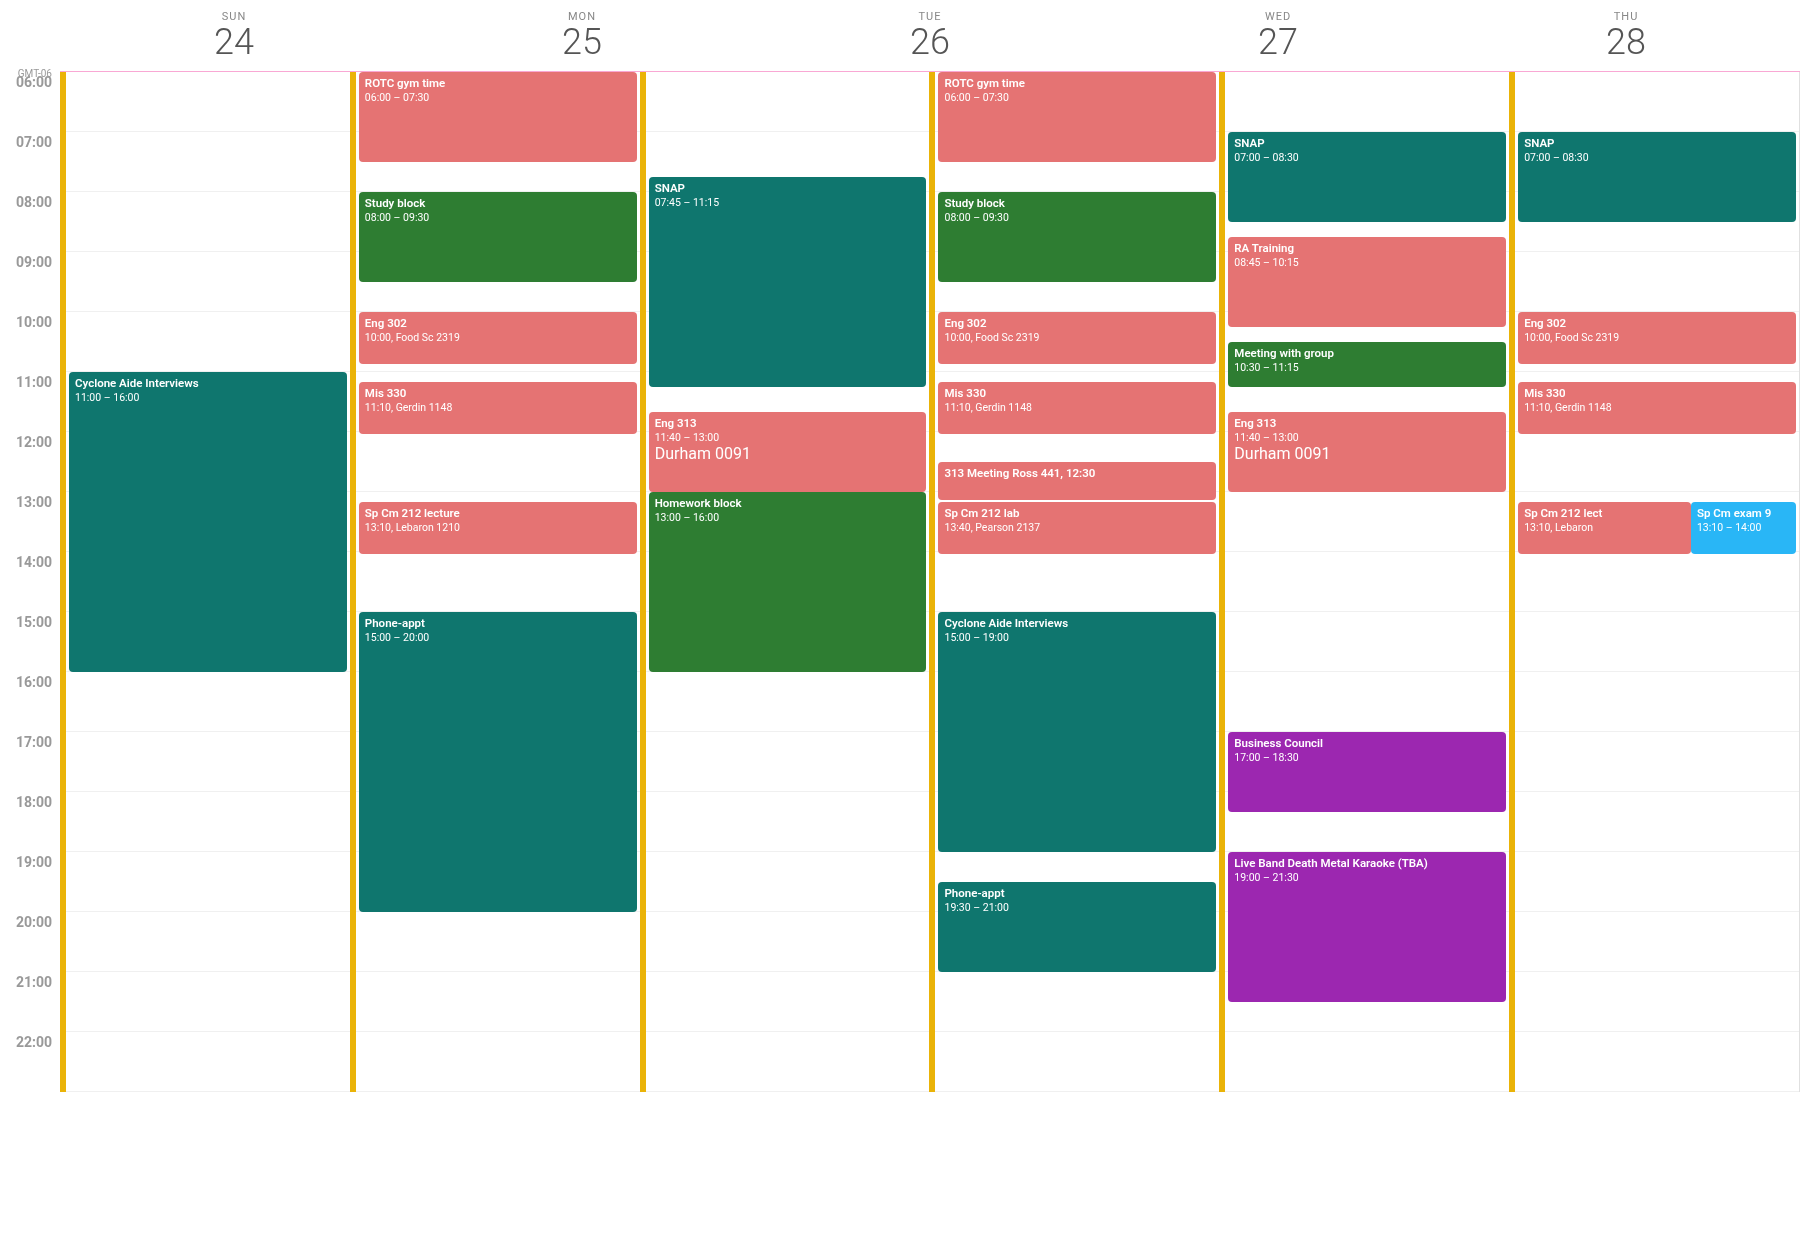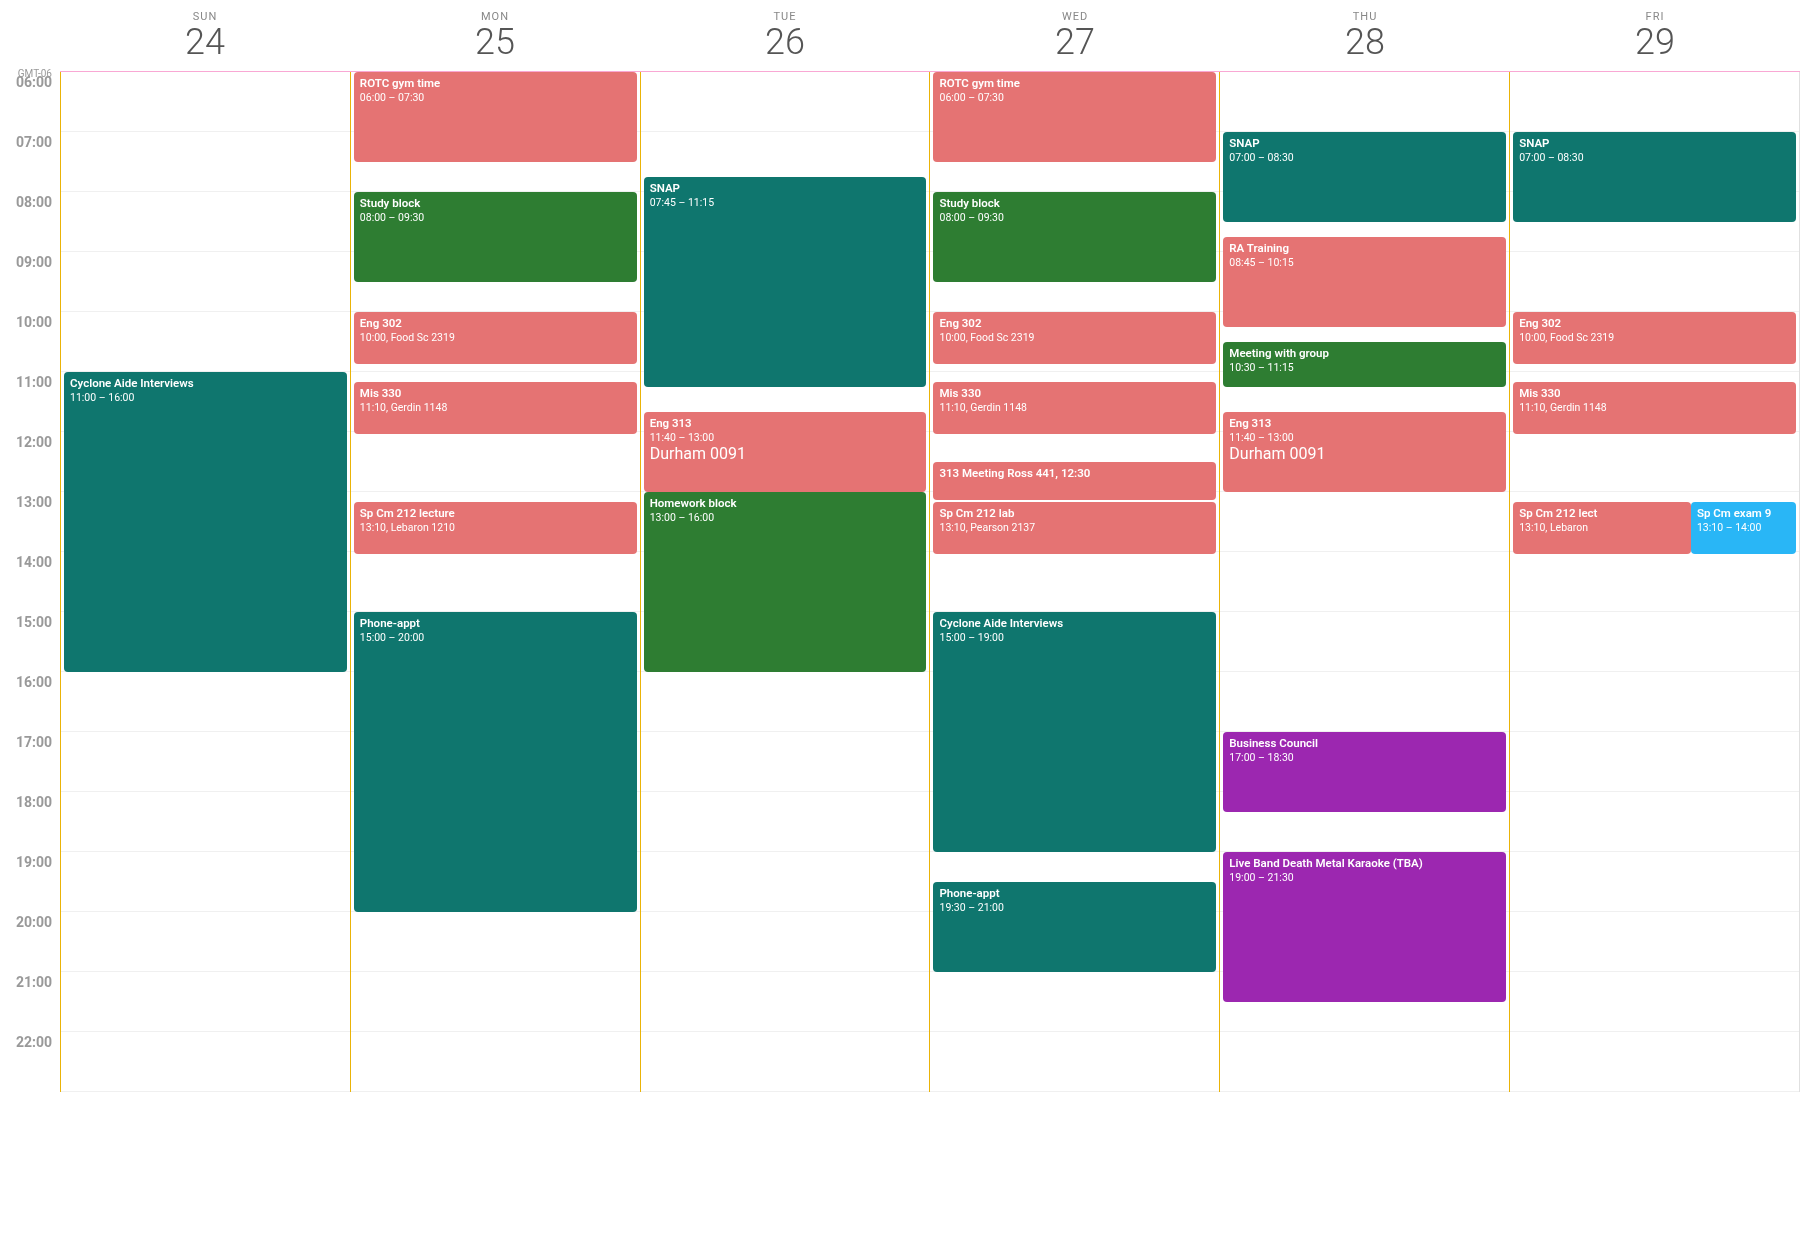--- a/index.html
+++ b/index.html
@@ -62,21 +62,21 @@
       justify-content: flex-end;
       padding-right: 8px;
       padding-top: 2px;
       font-size: 14px;
       color: #999;
       font-weight: bold;
     }
 
     .day-column {
       flex: 1;
-      border-left: 1px solid #eab308;
+      border-left: 6px solid #eab308;
       position: relative;
     }
 
     .day-column:last-child {
       border-right: 1px solid #e0e0e0;
     }
 
     .hour-cell {
       height: 60px;
       border-bottom: 1px solid #f0f0f0;
@@ -148,24 +148,20 @@
       <div class="day-name">TUE</div>
       <div class="day-number">26</div>
     </div>
     <div class="day-header">
       <div class="day-name">WED</div>
       <div class="day-number">27</div>
     </div>
     <div class="day-header">
       <div class="day-name">THU</div>
       <div class="day-number">28</div>
-    </div>
-    <div class="day-header">
-      <div class="day-name">FRI</div>
-      <div class="day-number">29</div>
     </div>
   </div>
 
   <div class="gmt-label">GMT-06</div>
 
   <div class="grid-area">
 
     <div class="time-labels">
       <div class="time-label">06:00</div>
       <div class="time-label">07:00</div>
@@ -328,21 +324,21 @@
       </div>
       <div class="event red" style="top:310px; height:52px;">
         <div class="event-title">Mis 330</div>
         <div class="event-time">11:10, Gerdin 1148</div>
       </div>
       <div class="event red" style="top:390px; height:38px;">
         <div class="event-title">313 Meeting Ross 441, 12:30</div>
       </div>
       <div class="event red" style="top:430px; height:52px;">
         <div class="event-title">Sp Cm 212 lab</div>
-        <div class="event-time">13:10, Pearson 2137</div>
+        <div class="event-time">13:40, Pearson 2137</div>
       </div>
       <div class="event green-light" style="top:540px; height:240px;">
         <div class="event-title">Cyclone Aide Interviews</div>
         <div class="event-time">15:00 – 19:00</div>
       </div>
       <div class="event green-light" style="top:810px; height:90px;">
         <div class="event-title">Phone-appt</div>
         <div class="event-time">19:30 – 21:00</div>
       </div>
     </div>

